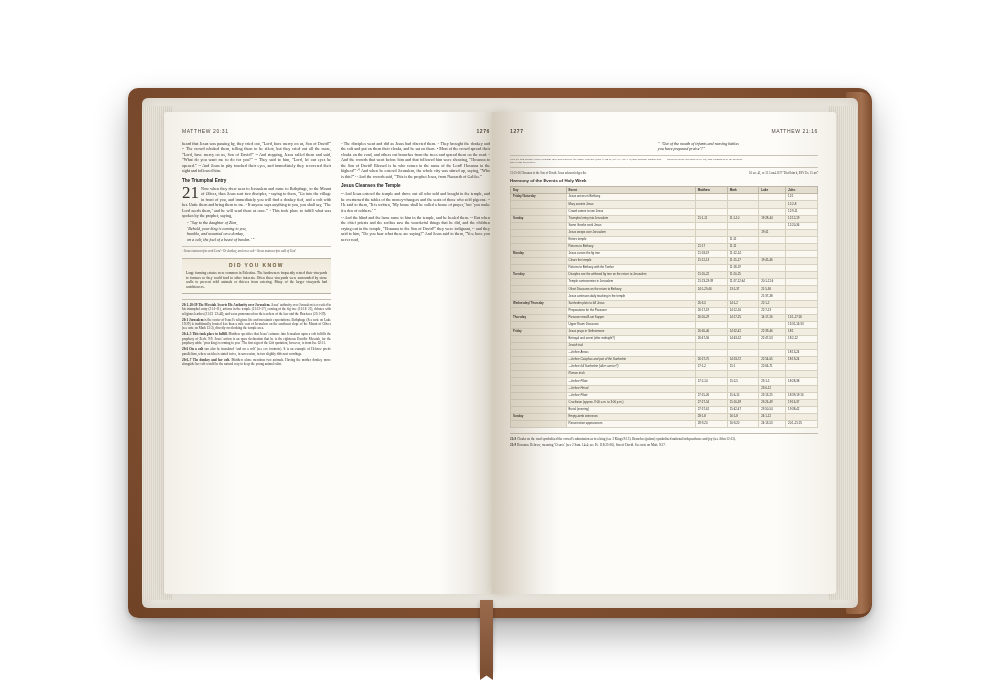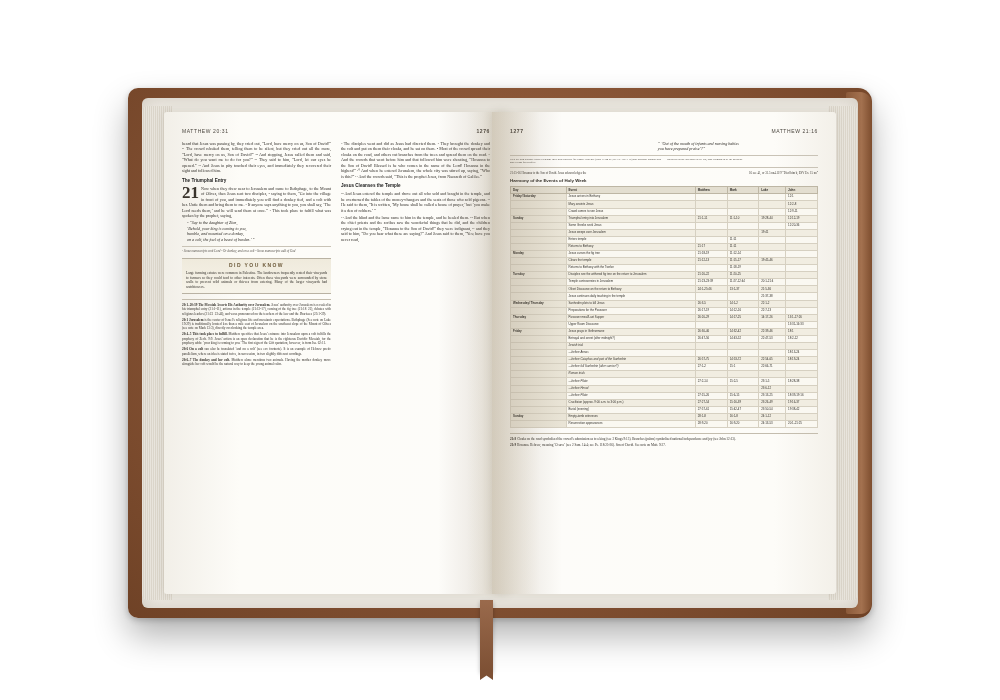--- a/index.html
+++ b/index.html
@@ -104,21 +104,21 @@
   }
   .runhead .folio{font-weight:bold;}
   .cols{display:flex;gap:10px;}
   .col{flex:1;text-align:justify;}
   .col p{margin:0 0 1.5px 0;}
   h4.sect{
     font-family:"Liberation Sans",sans-serif;
     font-size:4.6px;font-weight:bold;margin:4px 0 2px 0;color:#222;
   }
   .dropcap{
-    float:left;font-size:17px;line-height:14px;font-weight:bold;
+    float:left;font-size:17px;line-height:14px;font-weight:normal;
     padding:0 2px 0 0;color:#3a342c;font-family:"Liberation Serif",serif;
   }
   .smallnote{font-size:3.2px;color:#55504a;font-style:italic;border-top:.5px solid #c9c3b6;padding-top:2px;margin-top:4px;}
 
   
   .dyk{
     margin-top:5px;border-top:1px solid #b9b2a3;border-bottom:1px solid #b9b2a3;
     background:linear-gradient(to bottom,#efeadc,#f7f4ea);
     padding:3px 4px;
   }

